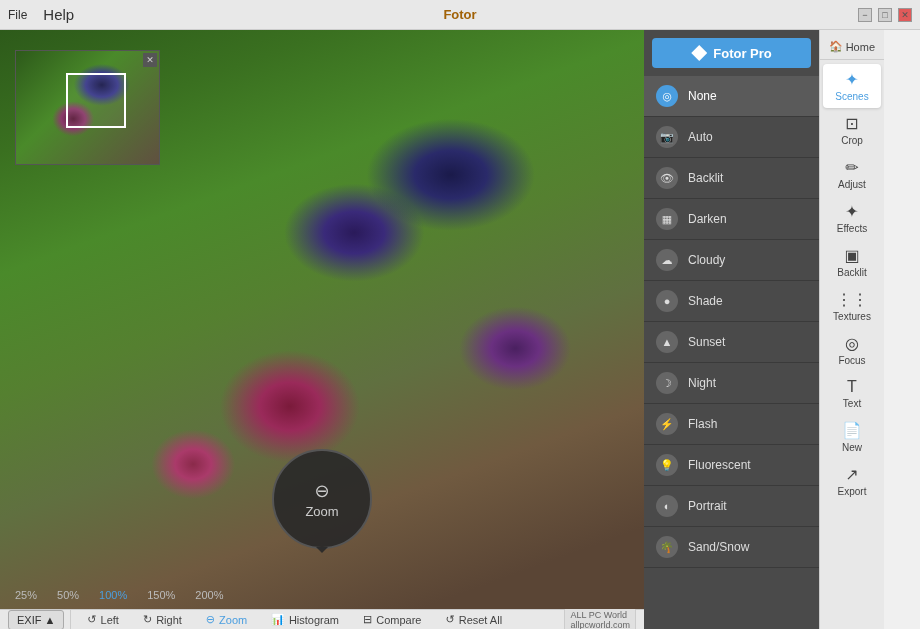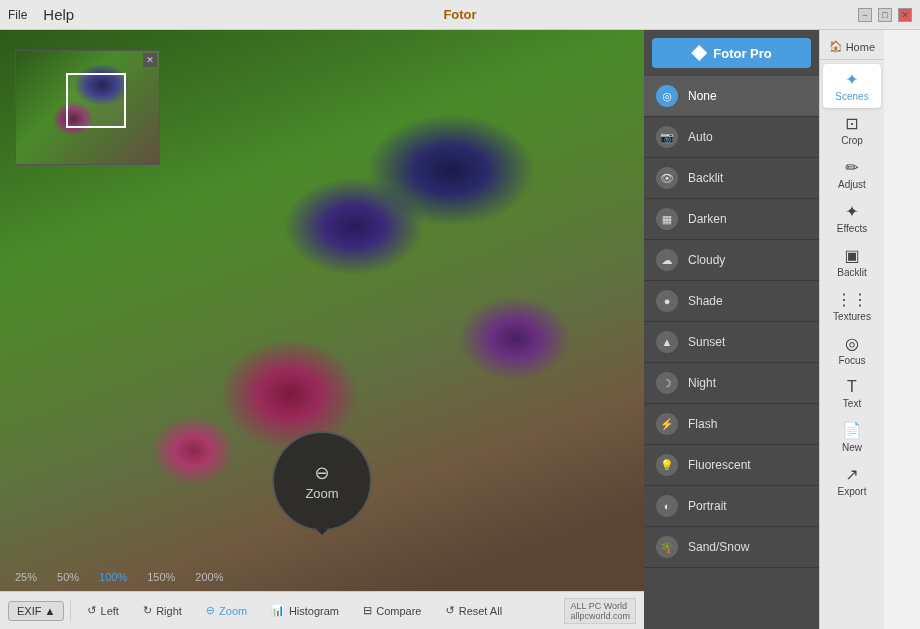--- a/index.html
+++ b/index.html
@@ -169,21 +169,21 @@
       border: 6px solid transparent;
       border-top-color: rgba(40,40,40,0.9);
     }
     .zoom-icon {
       font-size: 18px;
       margin-bottom: 2px;
     }
 
     
     .bottom-toolbar {
-      height: 38px;
+      height: 20px;
       background: #e8e8e8;
       display: flex;
       align-items: center;
       padding: 0 8px;
       gap: 4px;
       border-top: 1px solid #ccc;
       justify-content: center;
     }
     .exif-btn {
       background: #ddd;

